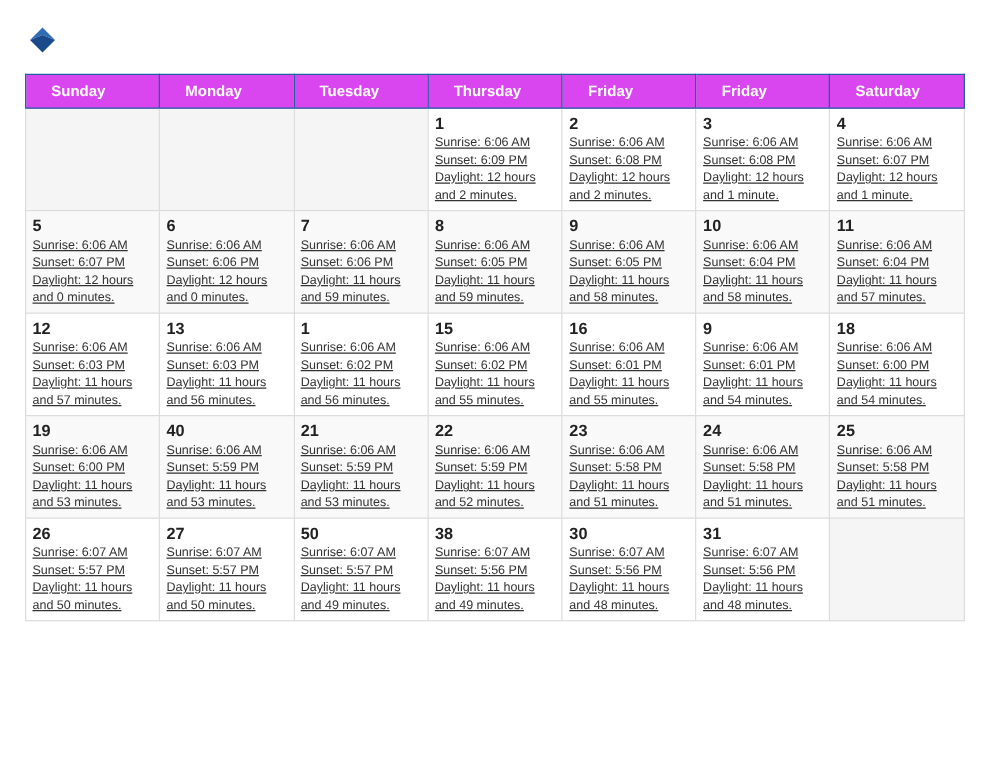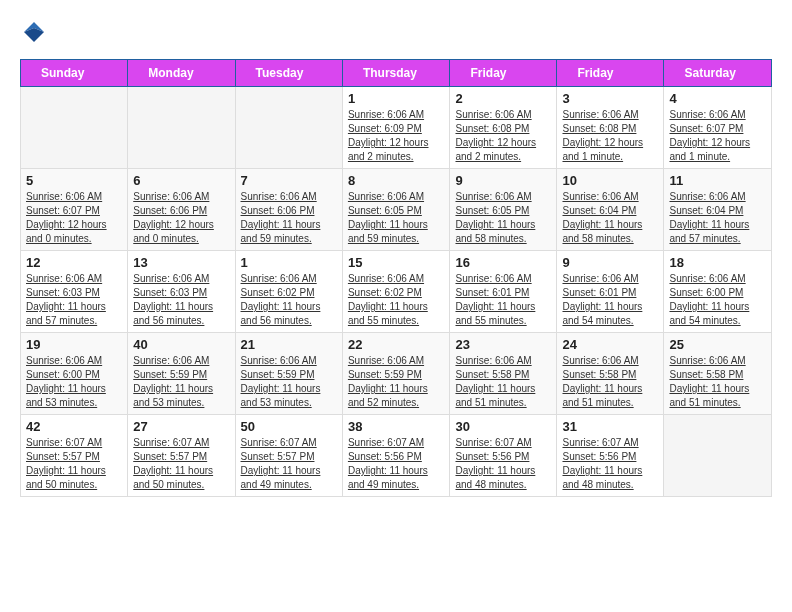--- a/index.html
+++ b/index.html
@@ -284,21 +284,21 @@
         </td>
         <td>
           <div class="day-number">25</div>
           <div class="day-info" style="white-space: pre-line;">Sunrise: 6:06 AM
 Sunset: 5:58 PM
 Daylight: 11 hours and 51 minutes.</div>
         </td>
       </tr>
       <tr>
         <td>
-          <div class="day-number">42</div>
+          <div class="day-number">26</div>
           <div class="day-info" style="white-space: pre-line;">Sunrise: 6:07 AM
 Sunset: 5:57 PM
 Daylight: 11 hours and 50 minutes.</div>
         </td>
         <td>
           <div class="day-number">27</div>
           <div class="day-info" style="white-space: pre-line;">Sunrise: 6:07 AM
 Sunset: 5:57 PM
 Daylight: 11 hours and 50 minutes.</div>
         </td>

